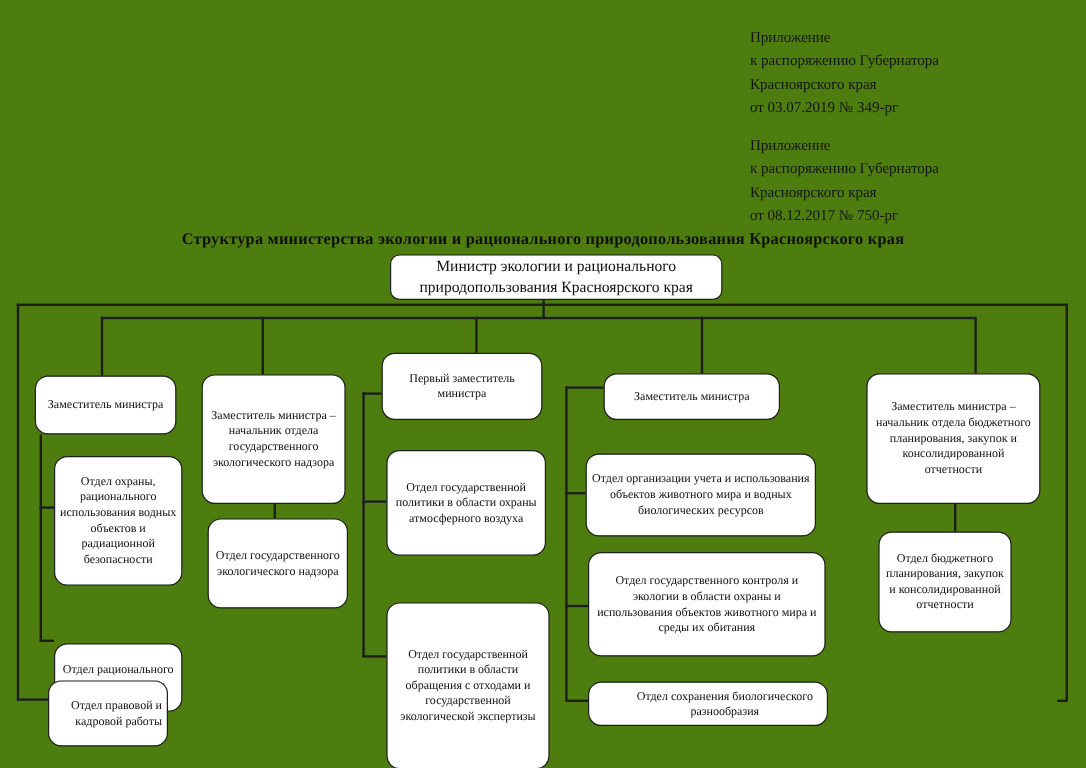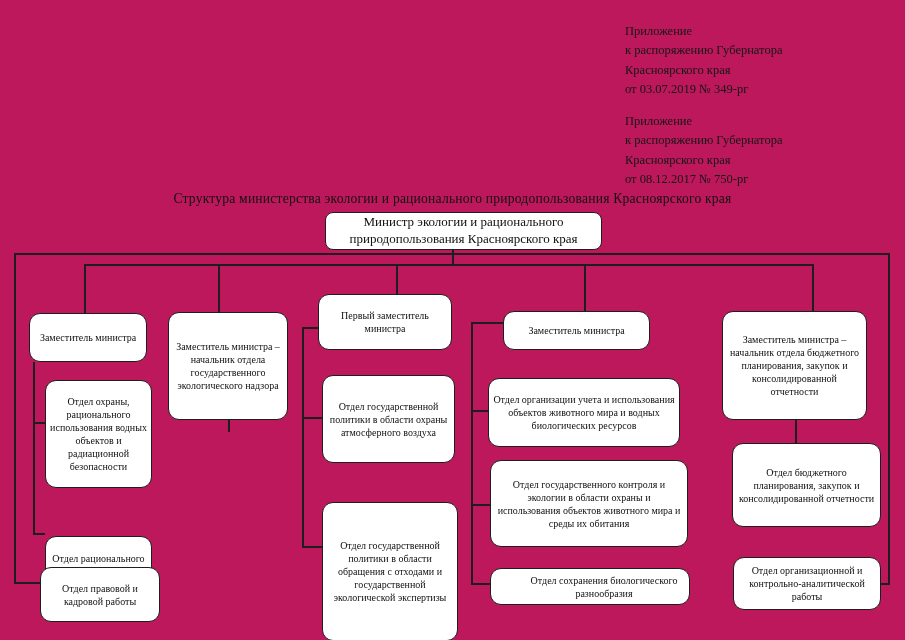--- a/index.html
+++ b/index.html
@@ -1,57 +1,57 @@
 <!DOCTYPE html>
 <html lang="ru"><head>
 <meta charset="utf-8">
 <style>
   html,body{margin:0;padding:0;background:#e8e8e8;}
   #page{
-    position:relative;width:905px;height:640px;background:#be185d;
+    position:relative;width:905px;height:640px;background:#4d7c0f;
     font-family:"Liberation Serif","DejaVu Serif",serif;color:#111;
     overflow:hidden;
   }
   .annex{
     position:absolute;left:625px;width:270px;
     font-size:12.5px;line-height:1.55;white-space:pre-line;color:#151515;
   }
   #annex1{top:22px;}
   #annex2{top:112px;}
   #title{
     position:absolute;left:30px;right:30px;top:191px;text-align:center;
-    font-weight:normal;font-size:13.6px;color:#101010;letter-spacing:0.2px;
+    font-weight:bold;font-size:13.6px;color:#101010;letter-spacing:0.2px;
   }
   .box{
     position:absolute;box-sizing:border-box;border:1.6px solid #1e1e1e;
     border-radius:11px;background:#fff;display:flex;align-items:center;
     justify-content:center;text-align:center;padding:3px 4px;
     font-size:10px;line-height:1.3;color:#101010;z-index:2;
   }
   .hl,.vl{position:absolute;background:#1e1e1e;z-index:1;}
   .hl{height:1.6px;}
   .vl{width:1.6px;}
 
   
   #minister{left:325px;top:212px;width:277px;height:38px;border-radius:8px;font-size:13px;}
   #deputy1{left:29px;top:313px;width:118px;height:49px;}
   #d1s1{left:45px;top:380px;width:107px;height:108px;}
   #d1s2{left:45px;top:500px;width:107px;height:57px;margin-top:36px;}
-  #legal{left:40px;top:567px;width:120px;height:55px;}
+  #legal{left:40px;top:567px;width:100px;height:55px;text-align:right;}
   #deputy2{left:168px;top:312px;width:120px;height:108px;}
   #d2s1{left:173px;top:432px;width:117px;height:75px;}
   #firstdep{left:318px;top:294px;width:134px;height:56px;}
   #fds1{left:322px;top:375px;width:133px;height:88px;}
   #fds2{left:322px;top:478px;width:136px;height:139px;margin-top:24px;}
   #deputy4{left:503px;top:311px;width:147px;height:39px;}
   #d4s1{left:488px;top:378px;width:192px;height:69px;}
   #d4s2{left:490px;top:460px;width:198px;height:87px;}
   #d4s3{left:490px;top:568px;width:200px;height:37px;padding-left:32px;}
   #deputy5{left:722px;top:311px;width:145px;height:109px;}
-  #d5s1{left:732px;top:443px;width:149px;height:84px;}
+  #d5s1{left:732px;top:443px;width:111px;height:84px;}
   #org{left:733px;top:557px;width:148px;height:53px;}
 </style>
 </head>
 <body>
 
 <div id="page">
 
   <div class="annex" id="annex1">Приложение
 к распоряжению Губернатора
 Красноярского края
@@ -62,30 +62,30 @@
 от 08.12.2017 № 750-рг</div>
 
   <div id="title">Структура министерства экологии и рационального природопользования Красноярского края</div>
 
   <div class="box" id="minister">Министр экологии и рационального природопользования Красноярского края</div>
   <div class="box" id="deputy1">Заместитель министра</div>
   <div class="box" id="d1s1">Отдел охраны, рационального использования водных объектов и радиационной безопасности</div>
   <div class="box" id="d1s2">Отдел рационального недропользования</div>
   <div class="box" id="legal">Отдел правовой и кадровой работы</div>
   <div class="box" id="deputy2">Заместитель министра – начальник отдела государственного экологического надзора</div>
+  <div class="box" id="d2s1">Отдел государственного экологического надзора</div>
   <div class="box" id="firstdep">Первый заместитель министра</div>
   <div class="box" id="fds1">Отдел государственной политики в области охраны атмосферного воздуха</div>
   <div class="box" id="fds2">Отдел государственной политики в области обращения с отходами и государственной экологической экспертизы</div>
   <div class="box" id="deputy4">Заместитель министра</div>
   <div class="box" id="d4s1">Отдел организации учета и использования объектов животного мира и водных биологических ресурсов</div>
   <div class="box" id="d4s2">Отдел государственного контроля и экологии в области охраны и использования объектов животного мира и среды их обитания</div>
   <div class="box" id="d4s3">Отдел сохранения биологического разнообразия</div>
   <div class="box" id="deputy5">Заместитель министра – начальник отдела бюджетного планирования, закупок и консолидированной отчетности</div>
   <div class="box" id="d5s1">Отдел бюджетного планирования, закупок и консолидированной отчетности</div>
-  <div class="box" id="org">Отдел организационной и контрольно-аналитической работы</div>
 
   <div class="vl" style="left:452px;top:250px;height:16px;"></div>
   <div class="hl" style="left:14px;top:253px;width:876px;"></div>
   <div class="vl" style="left:14px;top:253px;height:331px;"></div>
   <div class="hl" style="left:14px;top:582px;width:26px;"></div>
   <div class="vl" style="left:888px;top:253px;height:331px;"></div>
   <div class="hl" style="left:881px;top:583px;width:9px;"></div>
   <div class="hl" style="left:84px;top:264px;width:729px;"></div>
   <div class="vl" style="left:84px;top:264px;height:49px;"></div>
   <div class="vl" style="left:218px;top:264px;height:48px;"></div>

